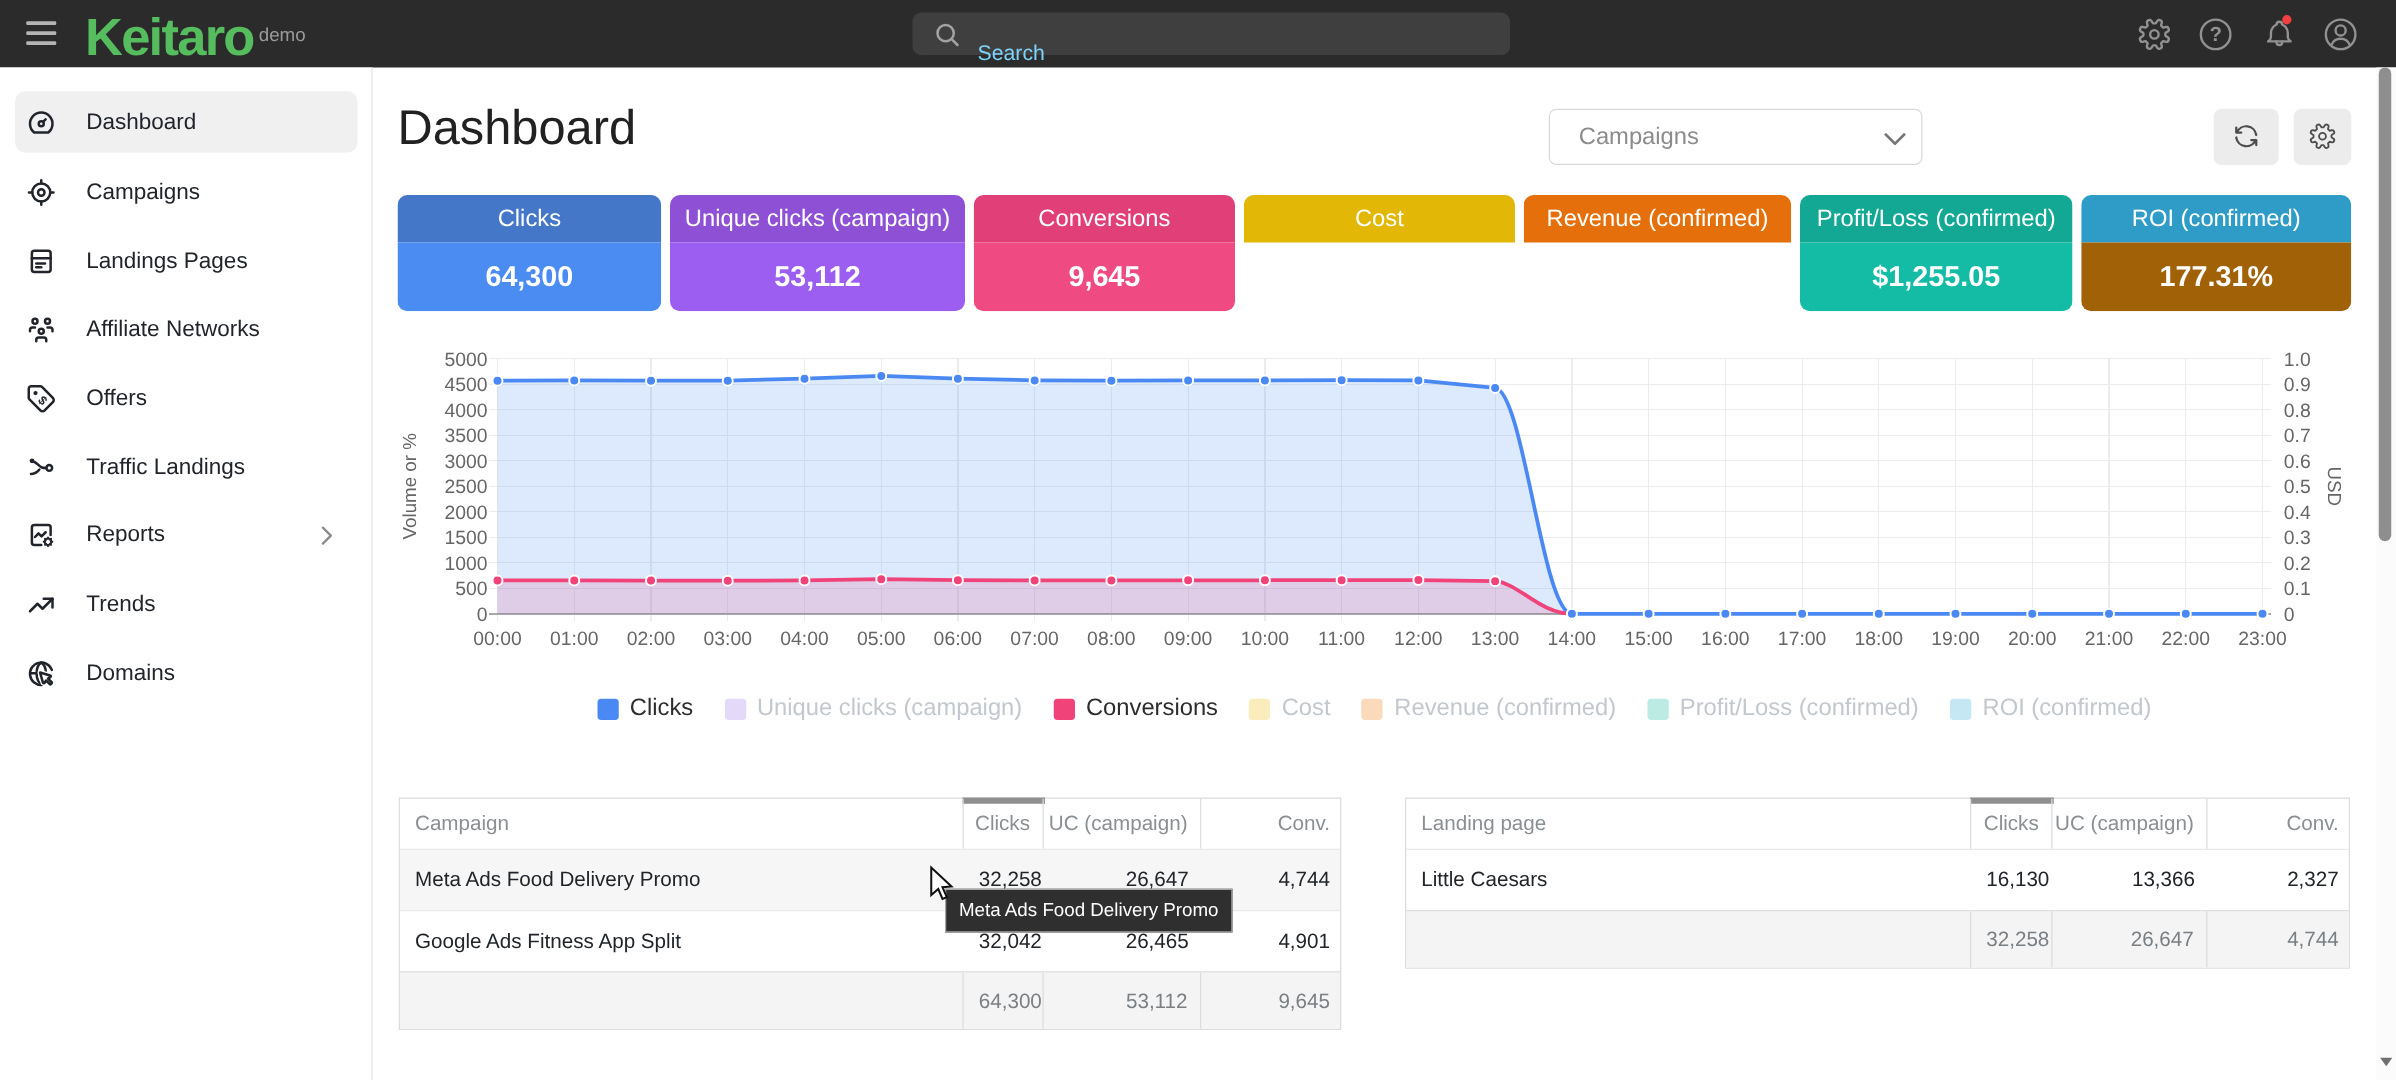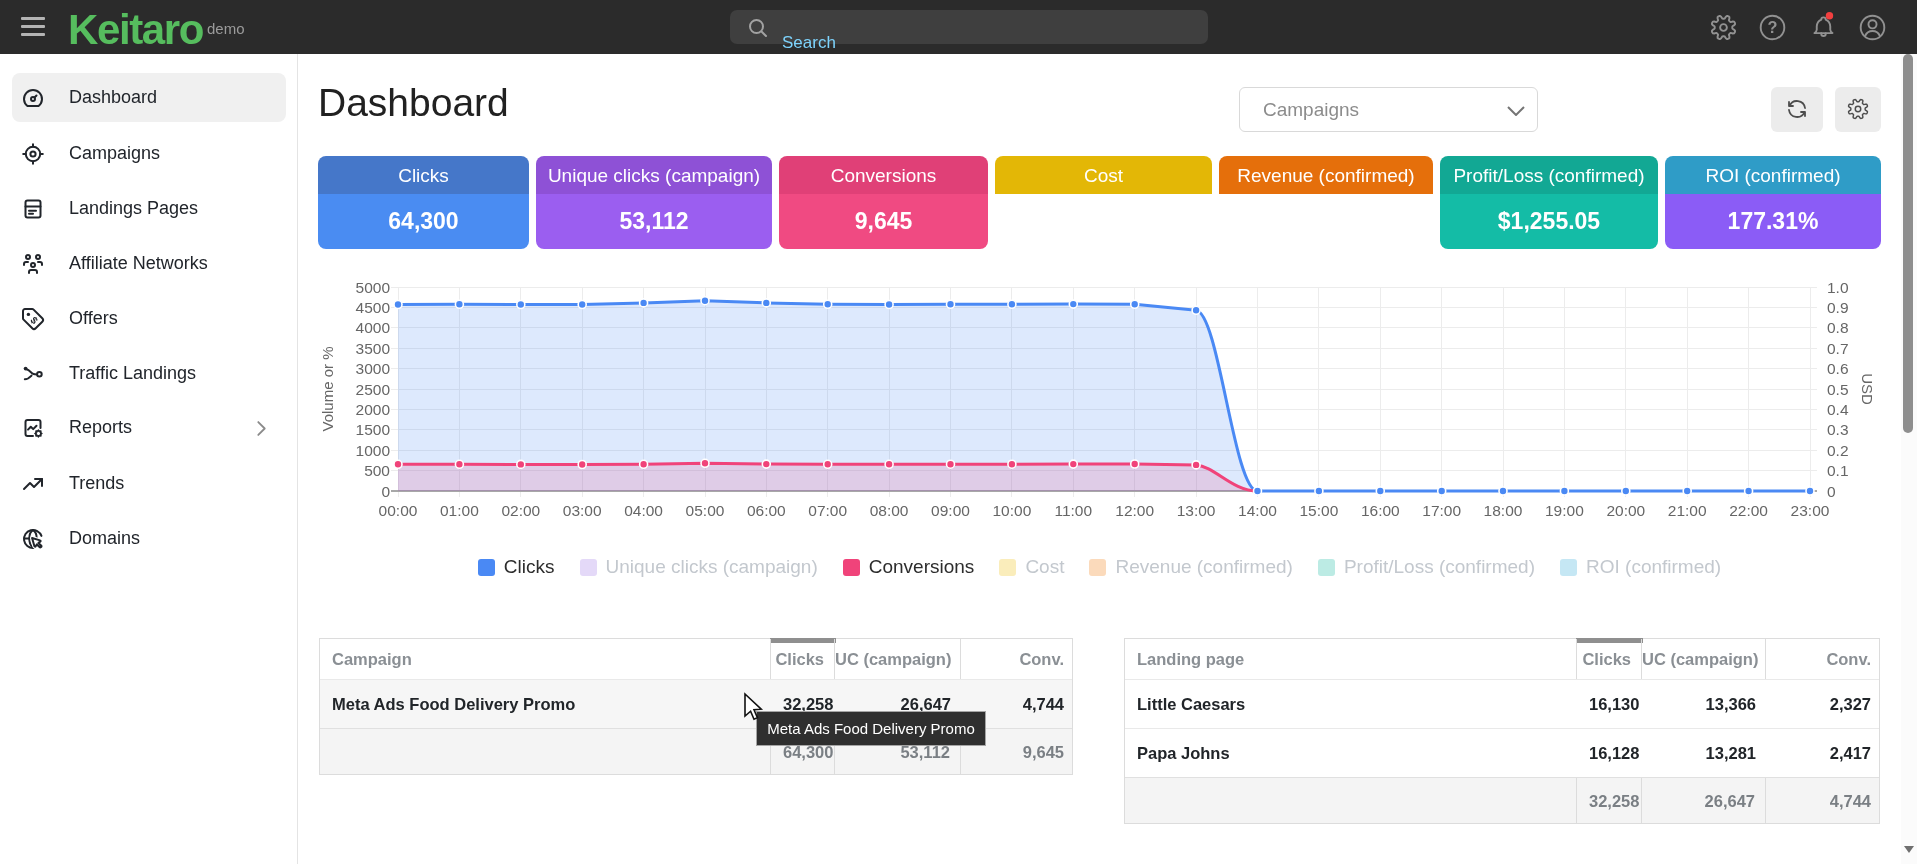--- a/index.html
+++ b/index.html
@@ -35,21 +35,21 @@
   .card .vl { height:55px; text-align:center; font-size:23px; font-weight:bold; line-height:55px; }
 
   
   #legend { position:absolute; left:318px; top:556px; width:1563px; height:22px;
     display:flex; justify-content:center; align-items:center; gap:25px; }
   .li { display:flex; align-items:center; font-size:19px; color:#c3c8ce; }
   .li .sq { width:17px; height:17px; border-radius:3px; margin-right:9px; }
   .li.on { color:#2d2d2d; }
 
   
-  .tbl { position:absolute; top:638px; border:1px solid #dcdcdc; font-size:16.5px;font-weight:bold; }
+  .tbl { position:absolute; top:638px; border:1px solid #dcdcdc; font-size:16.5px; }
   .trow { position:relative; display:flex; }
   .hrow { height:40px; color:#8a8f94; }
   .brow { height:49px; color:#212529; border-top:1px solid #e9e9e9; }
   .frow { height:46px; color:#7a7f84; background:#f4f4f4; border-top:1px solid #e0e0e0; }
   .c { flex:none; overflow:hidden; white-space:nowrap; }
   .hrow .c, .frow .c { border-right:1px solid #dcdcdc; }
   .hrow .c:last-child, .frow .c:last-child { border-right:none; }
   .brow .c { border-right:none; }
   .name { text-align:left; padding-left:12px; }
   .clk { text-align:left; padding-left:12px; }
@@ -234,21 +234,21 @@
   </div>
   <div class="card" style="left:1219px;width:214px">
     <div class="hd" style="background:#e56f0b">Revenue (confirmed)</div>
   </div>
   <div class="card" style="left:1440px;width:218px">
     <div class="hd" style="background:#12a894">Profit/Loss (confirmed)</div>
     <div class="vl" style="background:#14bca6">$1,255.05</div>
   </div>
   <div class="card" style="left:1665px;width:216px">
     <div class="hd" style="background:#2f9cc7">ROI (confirmed)</div>
-    <div class="vl" style="background:#8b5cf6">177.31%</div>
+    <div class="vl" style="background:#a16207">177.31%</div>
   </div>
 
   <svg id="chart" style="position:absolute;left:318px;top:270px" width="1563" height="252" viewBox="0 0 1563 252" font-family="Liberation Sans">
       <g shape-rendering="crispEdges">
         <path d="M73 221.0H1499" stroke="#ececec" stroke-width="1"></path>
         <path d="M73 200.6H1499" stroke="#ececec" stroke-width="1"></path>
         <path d="M73 180.2H1499" stroke="#ececec" stroke-width="1"></path>
         <path d="M73 159.8H1499" stroke="#ececec" stroke-width="1"></path>
         <path d="M73 139.4H1499" stroke="#ececec" stroke-width="1"></path>
         <path d="M73 119.0H1499" stroke="#ececec" stroke-width="1"></path>
@@ -392,20 +392,26 @@
         <div class="c num" style="width:64px">Clicks</div>
         <div class="c num" style="width:126px">UC (campaign)</div>
         <div class="c num" style="width:113px">Conv.</div>
       </div>
       <div class="trow brow" style="background:#f6f6f6;">
         <div class="c name" style="width:451px">Meta Ads Food Delivery Promo</div>
         <div class="c clk" style="width:64px">32,258</div>
         <div class="c num" style="width:126px">26,647</div>
         <div class="c num" style="width:113px">4,744</div>
       </div>
+      <div class="trow brow" style="">
+        <div class="c name" style="width:451px">Google Ads Fitness App Split</div>
+        <div class="c clk" style="width:64px">32,042</div>
+        <div class="c num" style="width:126px">26,465</div>
+        <div class="c num" style="width:113px">4,901</div>
+      </div>
       <div class="trow frow">
         <div class="c name" style="width:451px"></div>
         <div class="c clk" style="width:64px">64,300</div>
         <div class="c num" style="width:126px">53,112</div>
         <div class="c num" style="width:113px">9,645</div>
       </div>
     </div>
   <div class="tbl" style="left:1124px;width:756px">
       <div class="sortbar" style="left:451px;width:67px"></div>
       <div class="trow hrow">
@@ -413,26 +419,20 @@
         <div class="c num" style="width:65px">Clicks</div>
         <div class="c num" style="width:124px">UC (campaign)</div>
         <div class="c num" style="width:115px">Conv.</div>
       </div>
       <div class="trow brow" style="">
         <div class="c name" style="width:452px">Little Caesars</div>
         <div class="c clk" style="width:65px">16,130</div>
         <div class="c num" style="width:124px">13,366</div>
         <div class="c num" style="width:115px">2,327</div>
       </div>
-      <div class="trow brow" style="">
-        <div class="c name" style="width:452px">Papa Johns</div>
-        <div class="c clk" style="width:65px">16,128</div>
-        <div class="c num" style="width:124px">13,281</div>
-        <div class="c num" style="width:115px">2,417</div>
-      </div>
       <div class="trow frow">
         <div class="c name" style="width:452px"></div>
         <div class="c clk" style="width:65px">32,258</div>
         <div class="c num" style="width:124px">26,647</div>
         <div class="c num" style="width:115px">4,744</div>
       </div>
     </div>
 
   <div id="tooltip">Meta Ads Food Delivery Promo</div>
   <svg style="position:absolute;left:742px;top:692px" width="24" height="32" viewBox="0 0 24 32">

